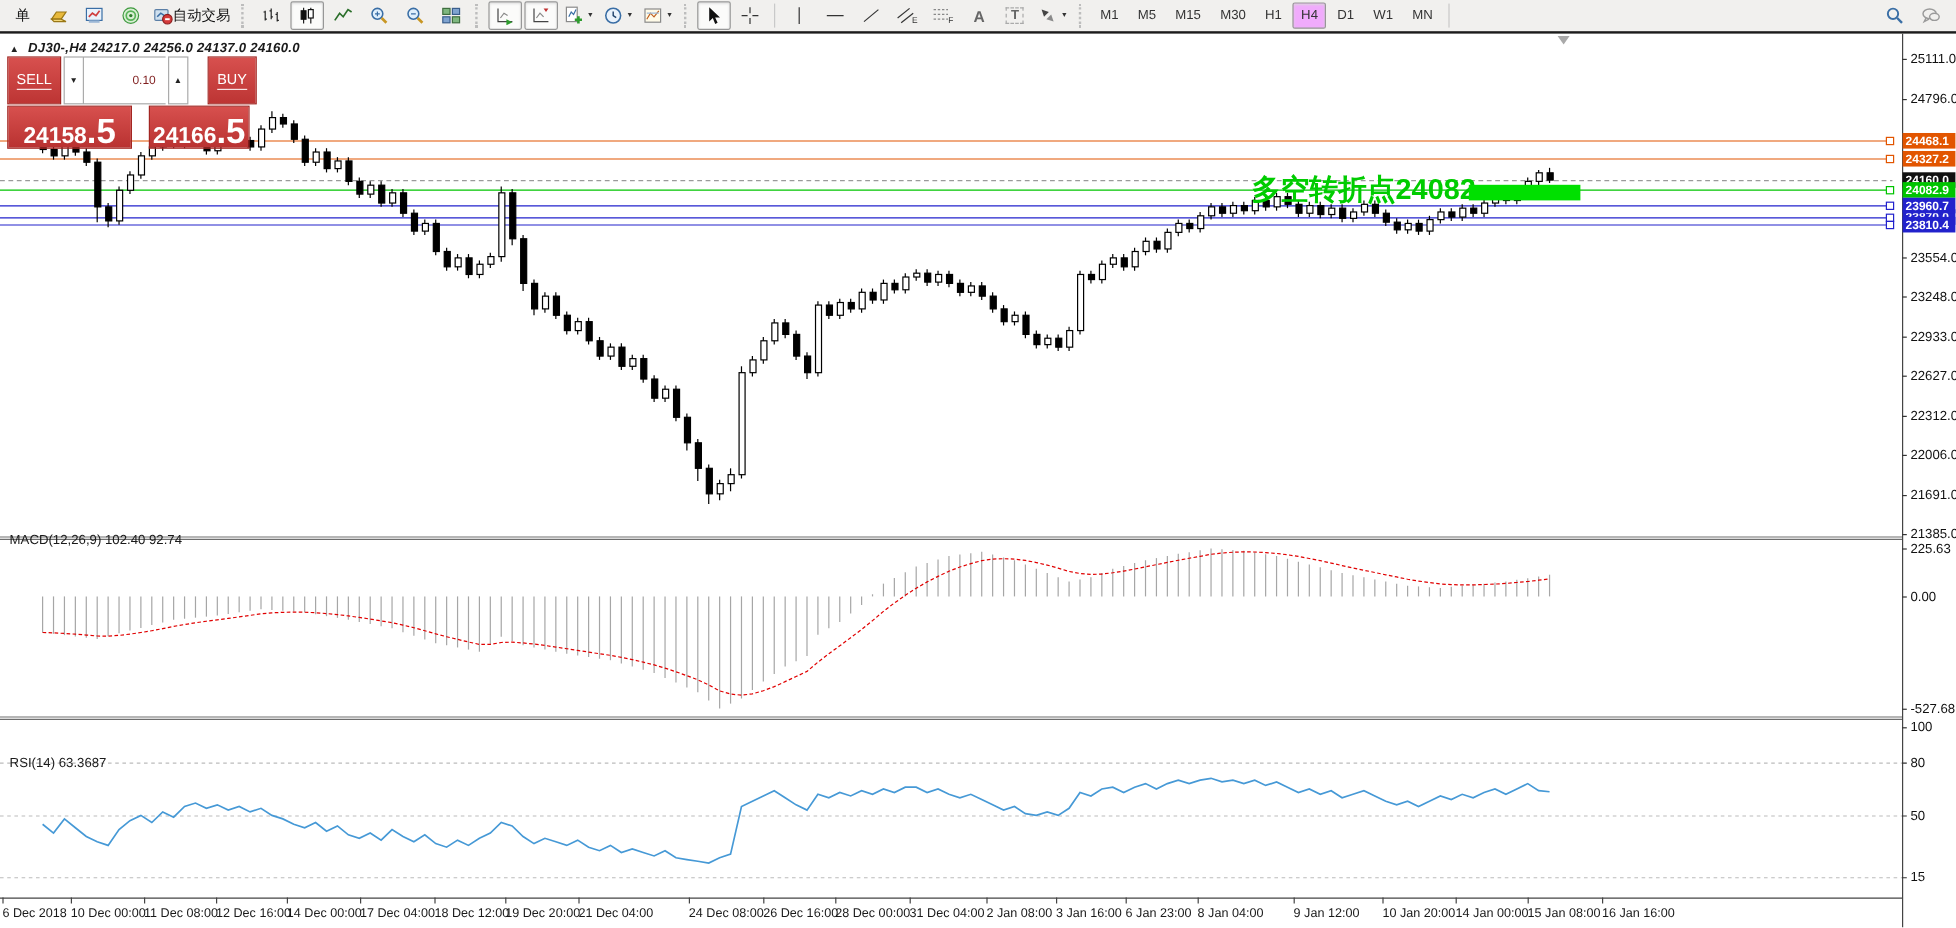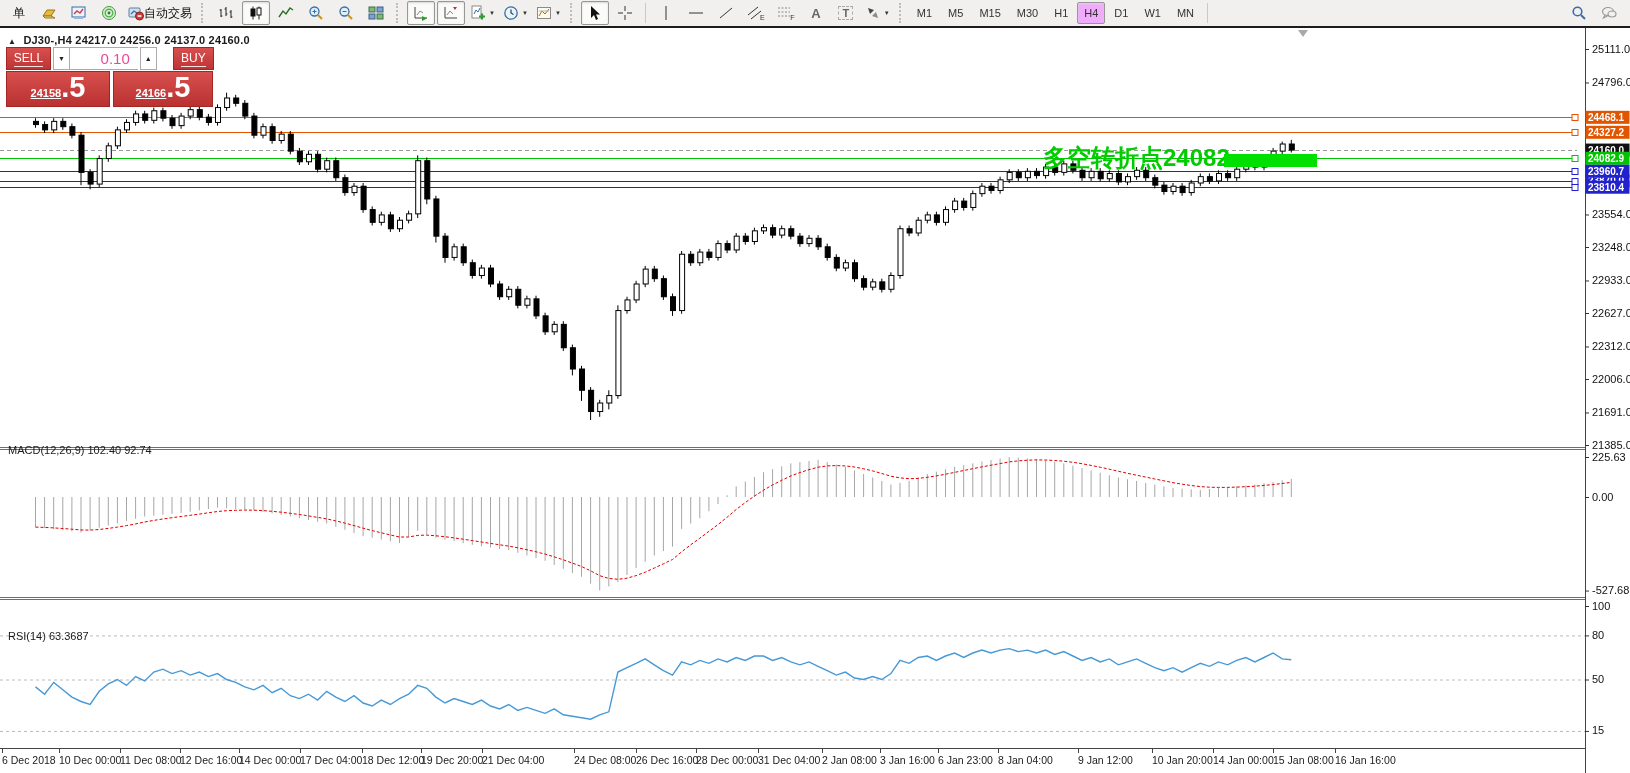--- a/index.html
+++ b/index.html
@@ -17,49 +17,49 @@
   .tb-text{font-size:12px;color:#111;}
   .caret{font-size:6px;color:#333;margin-left:3px;}
   .icon16{width:16px;height:16px;display:block;}
   .tf-btn{font-size:11px;color:#333;height:20px;display:flex;align-items:center;padding:0 6px;
           border:1px solid transparent;border-radius:2px;margin:0 1px;}
   .tf-btn.pressed{background:#f0abfc;border-color:#979797;box-shadow:inset 0 1px 2px #d8d8d8;}
   #tb-right{margin-left:auto;display:flex;align-items:center;margin-right:2px;}
   
   #chart-svg{position:absolute;top:0;left:0;z-index:1;}
   #chart-title{position:absolute;left:8px;top:34px;z-index:3;font-size:11px;font-weight:bold;
-               color:#1a1a1a;letter-spacing:.2px;}
+               color:#1a1a1a;letter-spacing:.2px;font-style:italic;}
   #chart-title .tri{font-size:8px;margin-right:4px;color:#222;}
   #macd-label{position:absolute;left:8px;top:444px;z-index:3;font-size:11px;color:#1a1a1a;}
   #rsi-label{position:absolute;left:8px;top:630px;z-index:3;font-size:11px;color:#1a1a1a;}
   #annotation-text{position:absolute;left:1043px;top:142px;z-index:3;font-size:24px;font-weight:bold;}
   #annotation-bar{position:absolute;left:1224px;top:154px;width:93px;height:13px;z-index:3;}
   #shift-marker{position:absolute;left:1298px;top:30px;z-index:3;width:0;height:0;
                 border-left:5px solid transparent;border-right:5px solid transparent;
                 border-top:7px solid #a9a9a9;}
   
   #trade-panel{position:absolute;left:6px;top:47px;width:208px;z-index:4;}
-  #tp-row1{display:flex;height:23px;}
+  #tp-row1{display:flex;height:40px;}
   .tp-btn{background:linear-gradient(#d7504e,#bd3534);border:1px solid #a32622;color:#fff;
           font-size:12px;display:flex;align-items:center;justify-content:center;box-sizing:border-box;}
   .tp-btn span{border-bottom:1px solid rgba(255,255,255,.85);padding-bottom:1px;}
   #tp-sell{width:48px;}
   #tp-buy{width:44px;}
   .spin{width:18px;background:#fff;border:1px solid #ababab;display:flex;align-items:center;
         justify-content:center;font-size:7px;color:#222;box-sizing:border-box;margin-left:2px;}
   #tp-vol{width:72px;background:#fff;border:1px solid #ababab;border-left:none;border-right:none;
-          font-size:15px;color:#ec4899;display:flex;align-items:center;justify-content:flex-end;
+          font-size:10px;color:#7f1d1d;display:flex;align-items:center;justify-content:flex-end;
           padding-right:8px;box-sizing:border-box;}
   #tp-buy{margin-left:16px;}
   #tp-row2{display:flex;margin-top:1px;height:36px;}
   .tp-price{background:linear-gradient(#d7504e,#b93231);border:1px solid #a32622;color:#fff;
             display:flex;align-items:baseline;justify-content:center;box-sizing:border-box;}
   #tp-price-sell{width:104px;}
-  #tp-price-buy{width:100px;margin-left:3px;}
-  .p-int{font-size:11px;font-weight:bold;padding-top:14px;text-decoration:underline;}
+  #tp-price-buy{width:84px;margin-left:14px;}
+  .p-int{font-size:19px;font-weight:bold;padding-top:14px;}
   .p-frac{font-size:29px;font-weight:bold;line-height:30px;}
 </style>
 </head>
 <body>
 
 <div id="toolbar">
   <div class="tb-btn">
     <span class="tb-text">单</span>
   </div>
   <div class="tb-btn">

